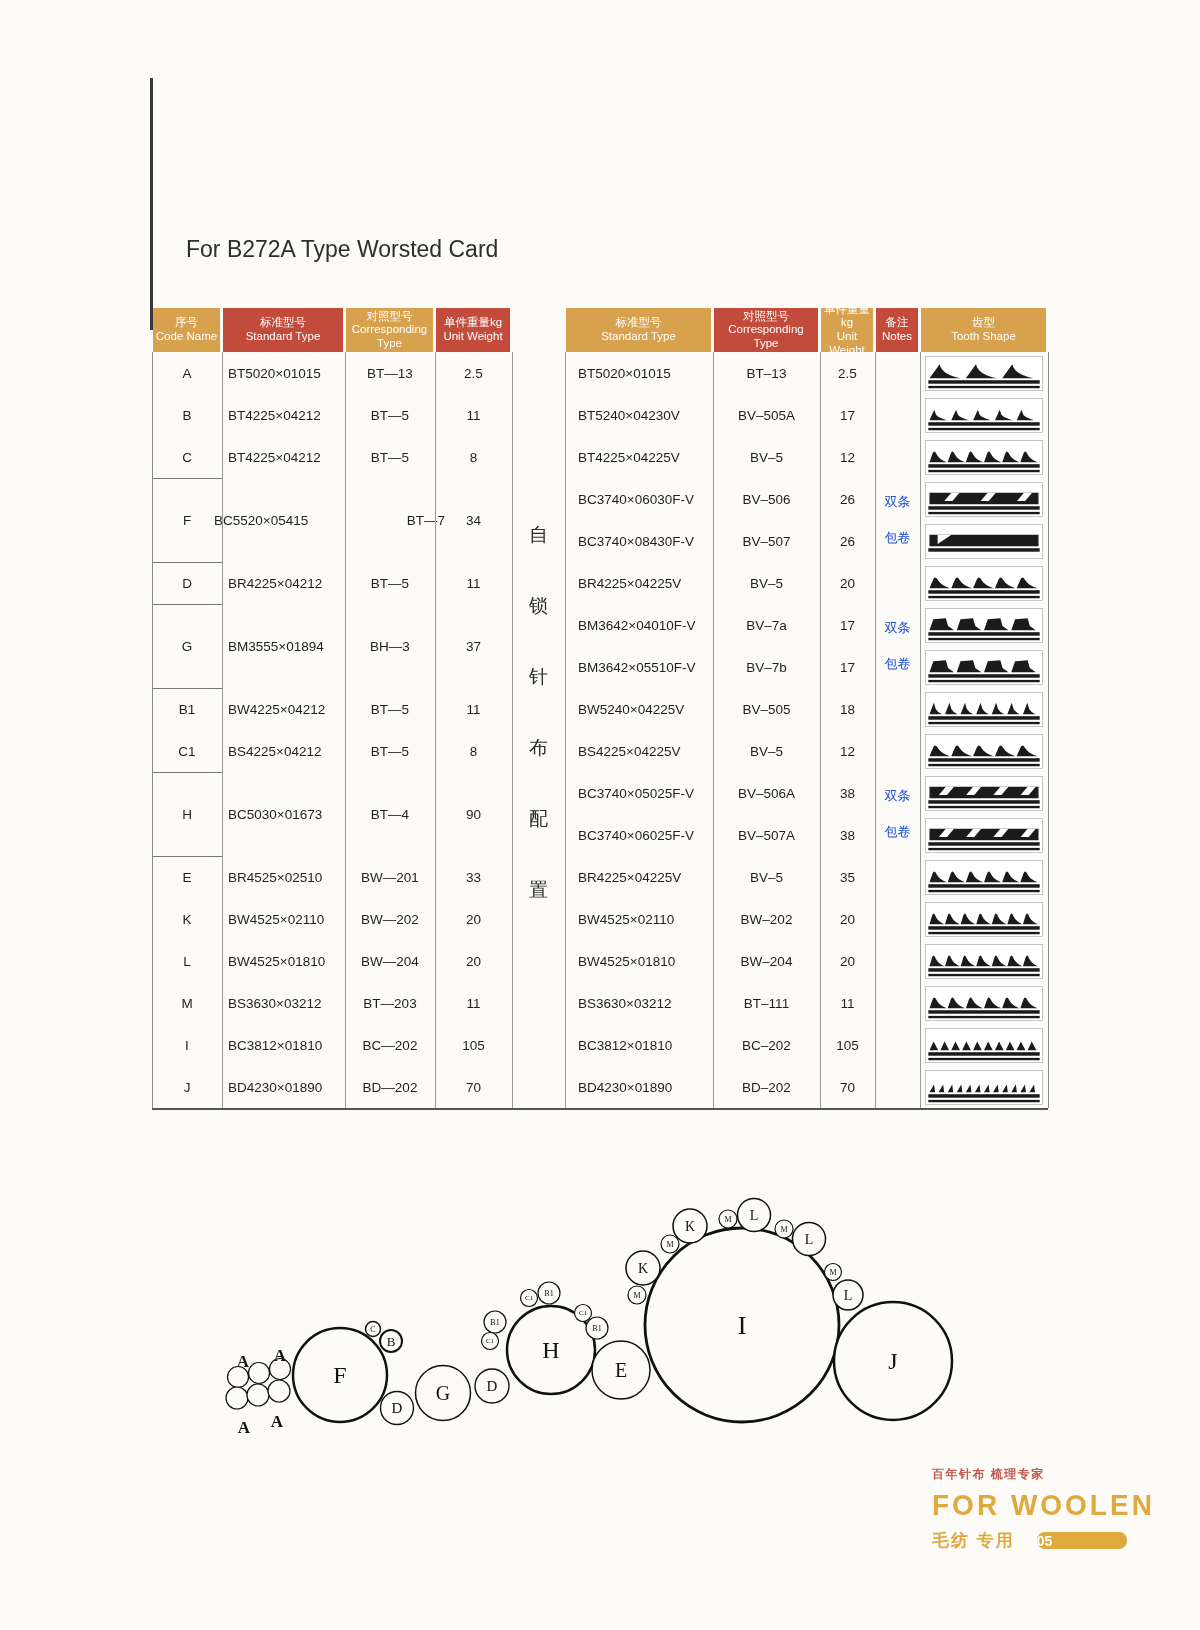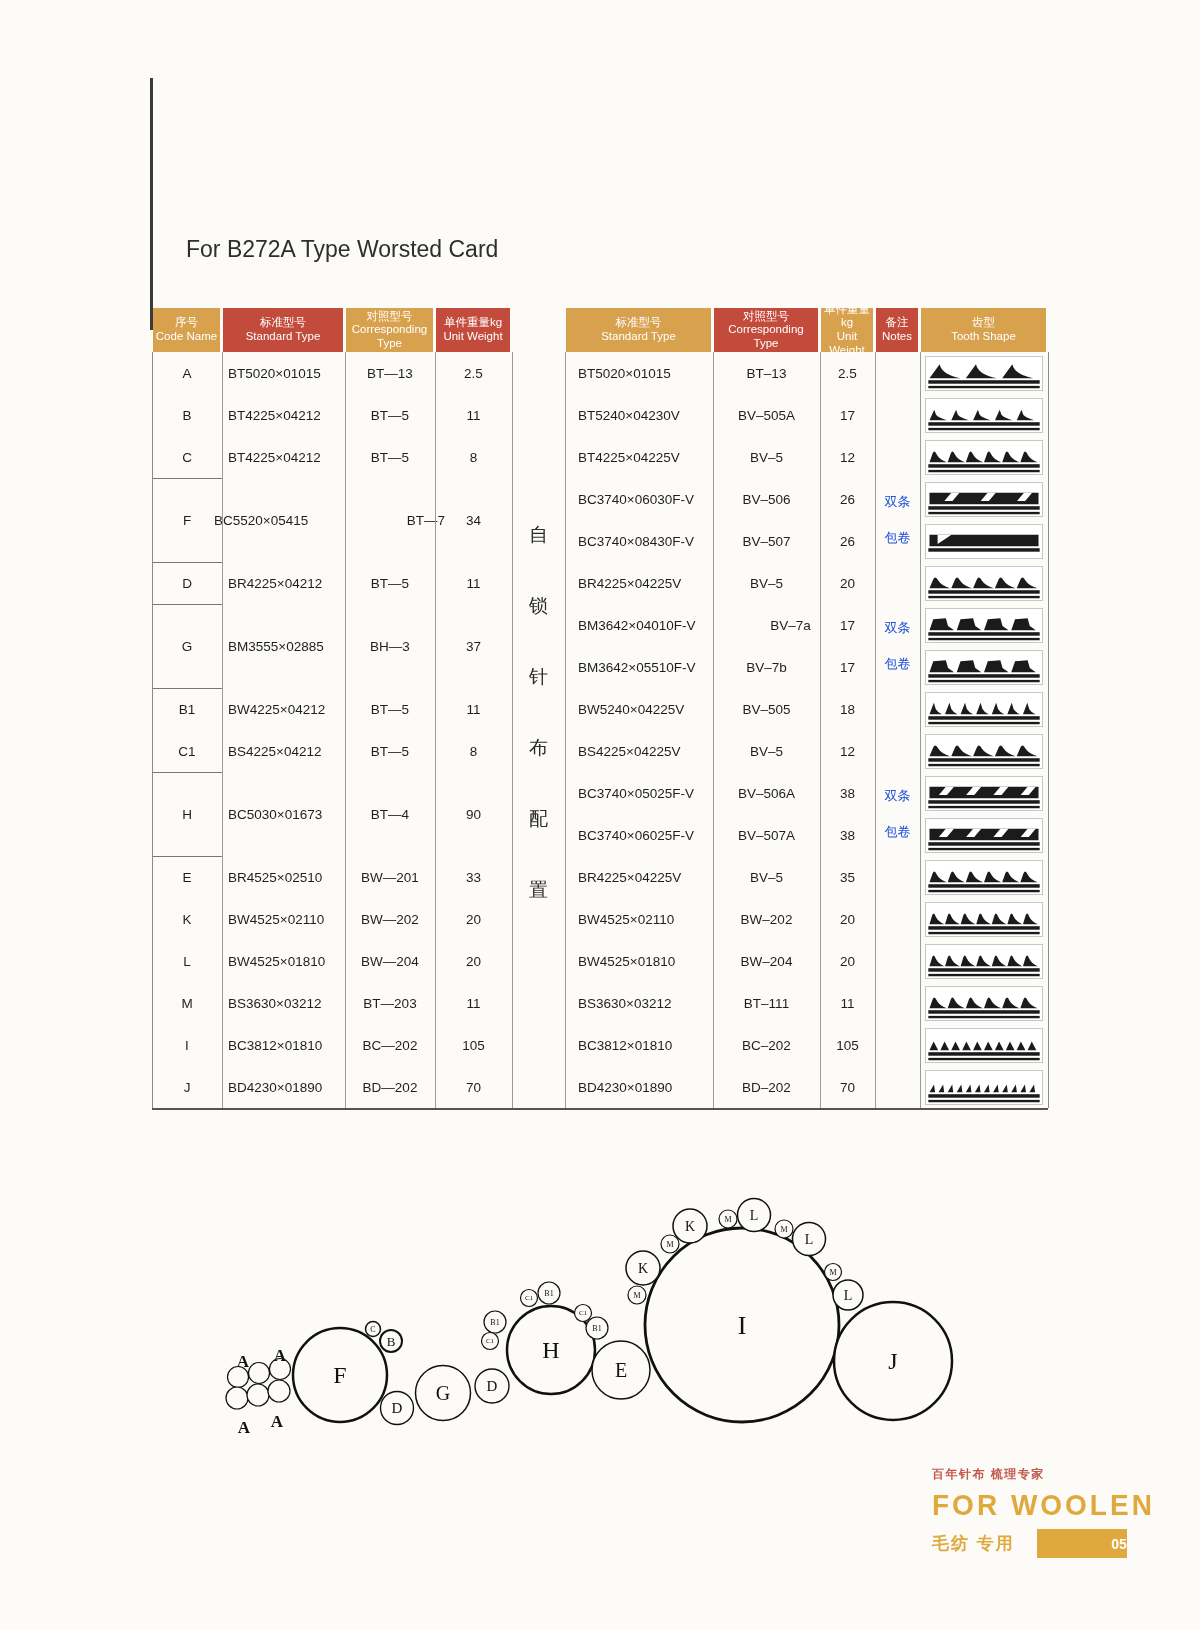--- a/index.html
+++ b/index.html
@@ -25,22 +25,22 @@
   .notescell{position:absolute;display:flex;flex-direction:column;align-items:center;justify-content:center;
              font-size:13px;color:#1d4ed8;}
   #diagram{position:absolute;left:0;top:1130px;width:1200px;height:330px;}
   #diagram text{font-family:"Liberation Serif","DejaVu Serif",serif;}
   .footer{position:absolute;left:932px;top:1466px;width:230px;}
   .tagline{font-size:12px;letter-spacing:1.5px;font-weight:600;}
   .brand{font-size:28px;font-weight:700;letter-spacing:3px;margin-top:6px;
          transform:scaleY(1.05);transform-origin:left top;}
   .sub-row{display:flex;align-items:center;margin-top:8px;}
   .sub{font-size:17px;font-weight:700;letter-spacing:2px;}
-  .pagebar{display:inline-flex;align-items:center;justify-content:flex-end;margin-left:22px;
-           width:90px;height:29px;color:#fff;font-size:14px;font-weight:700;}
+  .pagebar{display:inline-flex;align-items:center;justify-content:flex-start;margin-left:22px;
+           width:90px;height:17px;color:#fff;font-size:14px;font-weight:700;border-radius:8px;}
 </style>
 </head>
 <body>
 
 <div class="page">
   <div class="title-rule"></div>
   <div class="title-en">For B272A Type Worsted Card</div>
 
   <div id="table">
       <div class="hcell" style="left: 1px; top: 0px; width: 67px; height: 44px; background: rgb(216, 161, 78);">
@@ -96,21 +96,21 @@
       <div class="tcell left" style="left: 62px; top: 170px; width: 117px; height: 84px;">BC5520×05415</div>
       <div class="tcell" style="left: 193px; top: 170px; width: 90px; height: 84px; padding-left: 36px;">BT—7</div>
       <div class="tcell" style="left: 283px; top: 170px; width: 77px; height: 84px;">34</div>
       <div class="hsep" style="left: 0px; top: 254px; width: 70px; height: 1px;"></div>
       <div class="tcell" style="left: 0px; top: 254px; width: 70px; height: 42px;">D</div>
       <div class="tcell left" style="left: 76px; top: 254px; width: 117px; height: 42px;">BR4225×04212</div>
       <div class="tcell" style="left: 193px; top: 254px; width: 90px; height: 42px;">BT—5</div>
       <div class="tcell" style="left: 283px; top: 254px; width: 77px; height: 42px;">11</div>
       <div class="hsep" style="left: 0px; top: 296px; width: 70px; height: 1px;"></div>
       <div class="tcell" style="left: 0px; top: 296px; width: 70px; height: 84px;">G</div>
-      <div class="tcell left" style="left: 76px; top: 296px; width: 117px; height: 84px;">BM3555×02885</div>
+      <div class="tcell left" style="left: 76px; top: 296px; width: 117px; height: 84px;">BM3555×01894</div>
       <div class="tcell" style="left: 193px; top: 296px; width: 90px; height: 84px;">BH—3</div>
       <div class="tcell" style="left: 283px; top: 296px; width: 77px; height: 84px;">37</div>
       <div class="hsep" style="left: 0px; top: 380px; width: 70px; height: 1px;"></div>
       <div class="tcell" style="left: 0px; top: 380px; width: 70px; height: 42px;">B1</div>
       <div class="tcell left" style="left: 76px; top: 380px; width: 117px; height: 42px;">BW4225×04212</div>
       <div class="tcell" style="left: 193px; top: 380px; width: 90px; height: 42px;">BT—5</div>
       <div class="tcell" style="left: 283px; top: 380px; width: 77px; height: 42px;">11</div>
       <div class="tcell" style="left: 0px; top: 422px; width: 70px; height: 42px;">C1</div>
       <div class="tcell left" style="left: 76px; top: 422px; width: 117px; height: 42px;">BS4225×04212</div>
       <div class="tcell" style="left: 193px; top: 422px; width: 90px; height: 42px;">BT—5</div>
@@ -208,21 +208,21 @@
       <div class="tcell" style="left: 561px; top: 254px; width: 107px; height: 42px;">BV–5</div>
       <div class="tcell" style="left: 668px; top: 254px; width: 55px; height: 42px;">20</div>
       <div class="toothbox" style="left: 773px; top: 258px; width: 116px; height: 33px;">
         <svg viewBox="0 0 100 32" preserveAspectRatio="none">
           <path d="M3,20.5 L6.196,12 Q8.076,8 10.52,13 Q13.340000000000002,18 20.86,20.5 Z M21.8,20.5 L24.996000000000002,12 Q26.876,8 29.32,13 Q32.14,18 39.66,20.5 Z M40.6,20.5 L43.796,12 Q45.676,8 48.120000000000005,13 Q50.940000000000005,18 58.46,20.5 Z M59.400000000000006,20.5 L62.596000000000004,12 Q64.476,8 66.92,13 Q69.74000000000001,18 77.26,20.5 Z M78.2,20.5 L81.396,12 Q83.27600000000001,8 85.72,13 Q88.54,18 96.06,20.5 Z " fill="#1b1b1b"></path>
           <rect x="2" y="22.5" width="96" height="3.4" fill="#1b1b1b"></rect>
           <rect x="2" y="28" width="96" height="2.3" fill="#1b1b1b"></rect>
         </svg>
       </div>
       <div class="tcell left" style="left: 426px; top: 296px; width: 135px; height: 42px;">BM3642×04010F-V</div>
-      <div class="tcell" style="left: 561px; top: 296px; width: 107px; height: 42px; padding-left: 24px;">BV–7a</div>
+      <div class="tcell" style="left: 561px; top: 296px; width: 107px; height: 42px;">BV–7a</div>
       <div class="tcell" style="left: 668px; top: 296px; width: 55px; height: 42px;">17</div>
       <div class="toothbox" style="left: 773px; top: 300px; width: 116px; height: 33px;">
         <svg viewBox="0 0 100 32" preserveAspectRatio="none">
           <path d="M3,20.5 L6.290000000000001,10 L17.1,9 L18.98,16.5 L24.150000000000002,20.5 Z M26.5,20.5 L29.79,10 L40.6,9 L42.480000000000004,16.5 L47.650000000000006,20.5 Z M50,20.5 L53.29,10 L64.1,9 L65.98,16.5 L71.15,20.5 Z M73.5,20.5 L76.79,10 L87.6,9 L89.48,16.5 L94.65,20.5 Z " fill="#1b1b1b"></path>
           <rect x="2" y="22.5" width="96" height="3.4" fill="#1b1b1b"></rect>
           <rect x="2" y="28" width="96" height="2.3" fill="#1b1b1b"></rect>
         </svg>
       </div>
       <div class="tcell left" style="left: 426px; top: 338px; width: 135px; height: 42px;">BM3642×05510F-V</div>
       <div class="tcell" style="left: 561px; top: 338px; width: 107px; height: 42px;">BV–7b</div>

